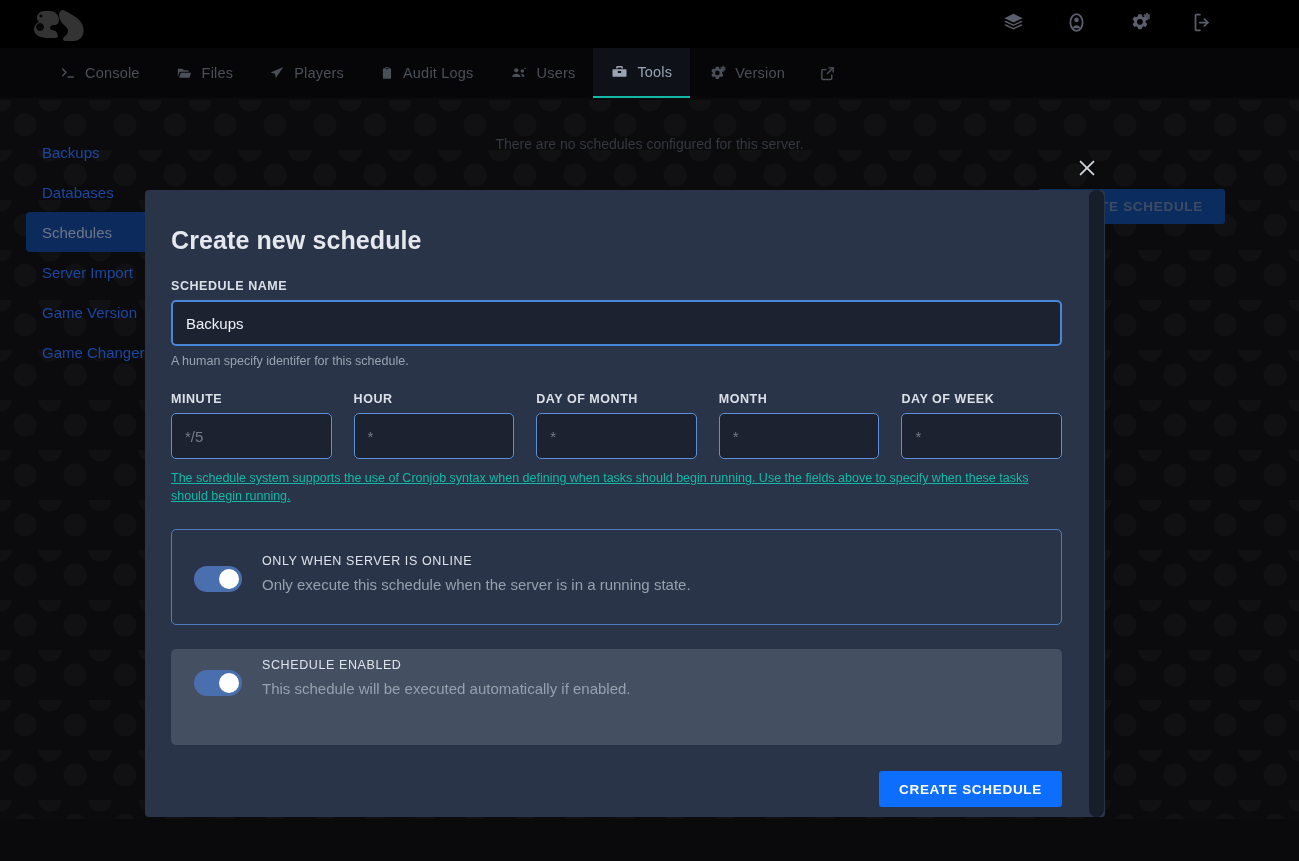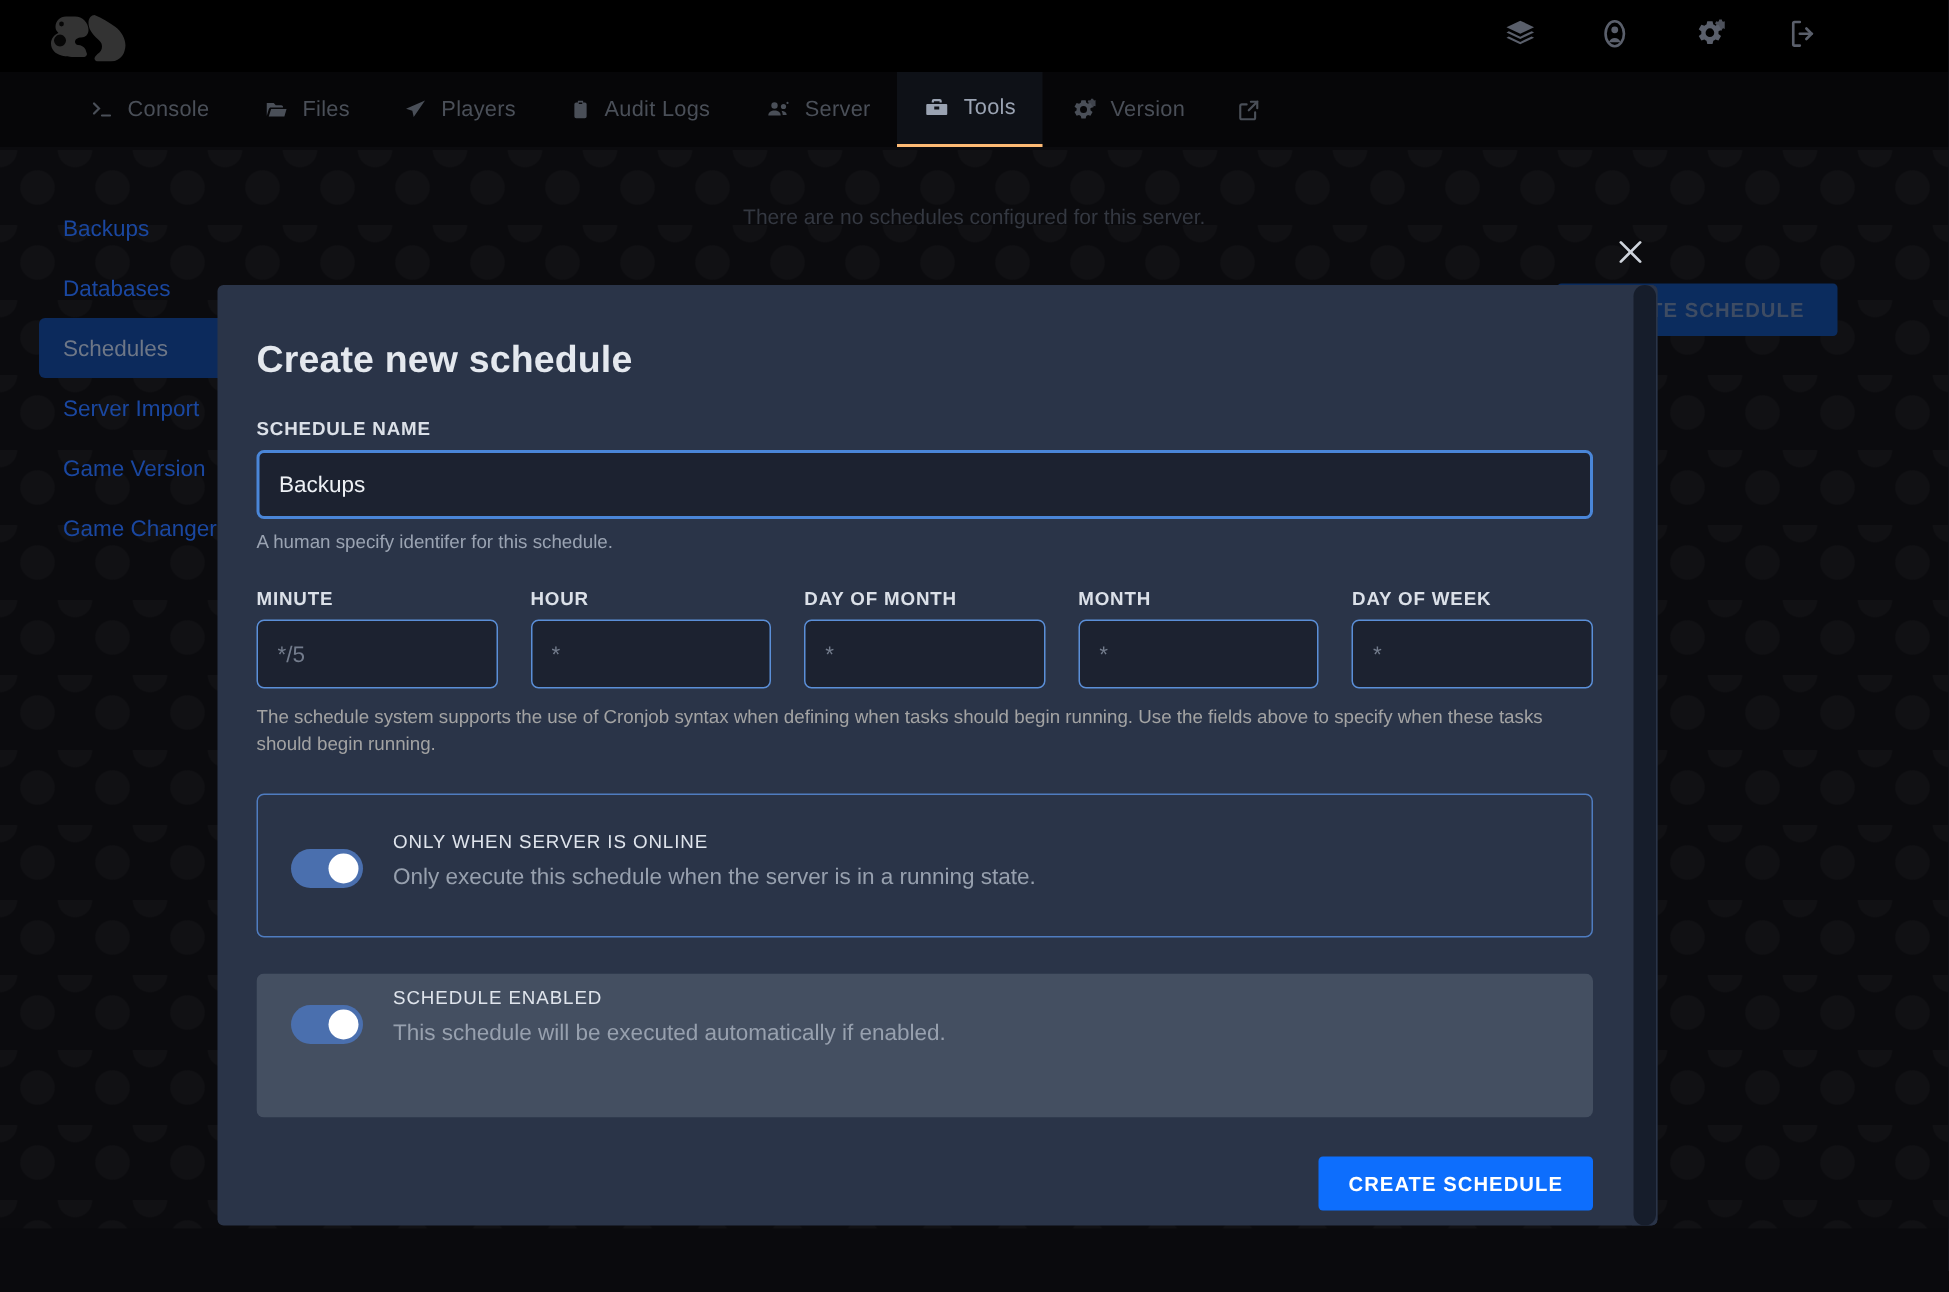--- a/index.html
+++ b/index.html
@@ -52,21 +52,21 @@
   .tab {
     display: flex; align-items: center; gap: 9px;
     padding: 0 18px; height: 50px;
     color: #4a4f58; font-size: 14.5px; letter-spacing: .2px;
     cursor: pointer; position: relative;
   }
   .tab svg { display:block; }
   .tab.active {
     background: #0e1117;
     color: #9aa3b2;
-    border-bottom: 2px solid #fdba74;
+    border-bottom: 2px solid #14b8a6;
   }
   .tab.iconly { padding: 0 16px; }
 
   
   .sidebar {
     position: absolute; left: 26px; top: 132px; width: 214px;
   }
   .side-item {
     height: 40px; display: flex; align-items: center;
     padding-left: 16px; border-radius: 4px;
@@ -140,21 +140,21 @@
     color: #eef1f5; font-size: 15px;
     padding: 0 13px;
     outline: none;
     font-family: "Liberation Sans", sans-serif;
   }
   .inp.thin { border-width: 1px; border-color: #5b8fd8; height: 46px; }
   .inp::placeholder { color: #737c8c; }
   .help {
     color: #9aa3b2; font-size: 12.5px; margin-top: 6px; line-height: 1.45;
   }
-  .help.dim { color: #a3a3a3; }
+  .help.dim { color: #14b8a6; text-decoration: underline; }
 
   .name-block { margin-top: 24px; }
 
   .cron-row {
     display: grid;
     grid-template-columns: repeat(5, 1fr);
     gap: 22px;
     margin-top: 22px;
   }
 
@@ -289,21 +289,21 @@
       <div class="tab">
         <span>
           <svg width="18" height="16" viewBox="0 0 24 24" fill="currentColor">
             <circle cx="8" cy="8" r="3.2"></circle>
               <circle cx="17" cy="9" r="2.6"></circle>
             <path d="M1.8 18c0-3.2 2.8-5 6.2-5s6.2 1.8 6.2 5z"></path>
             <path d="M15 13.2c3 .2 5.2 1.8 5.2 4.3h-4c0-1.7-.5-3.2-1.2-4.3z"></path>
             <circle cx="21" cy="5.4" r="1.1"></circle>
           </svg>
         </span>
-        <span>Server</span>
+        <span>Users</span>
       </div>
 
       <div class="tab active">
         <span>
           <svg width="17" height="16" viewBox="0 0 24 24" fill="currentColor">
             <path d="M9 3h6a2 2 0 0 1 2 2v1.6h-2.2V5.2H9.2v1.4H7V5a2 2 0 0 1 2-2z"></path>
             <path d="M2.5 8h19a1 1 0 0 1 1 1v9a1 1 0 0 1-1 1h-19a1 1 0 0 1-1-1V9a1 1 0 0 1 1-1zm7 2.4v3h5v-3z"></path>
           </svg>
         </span>
         <span>Tools</span>

